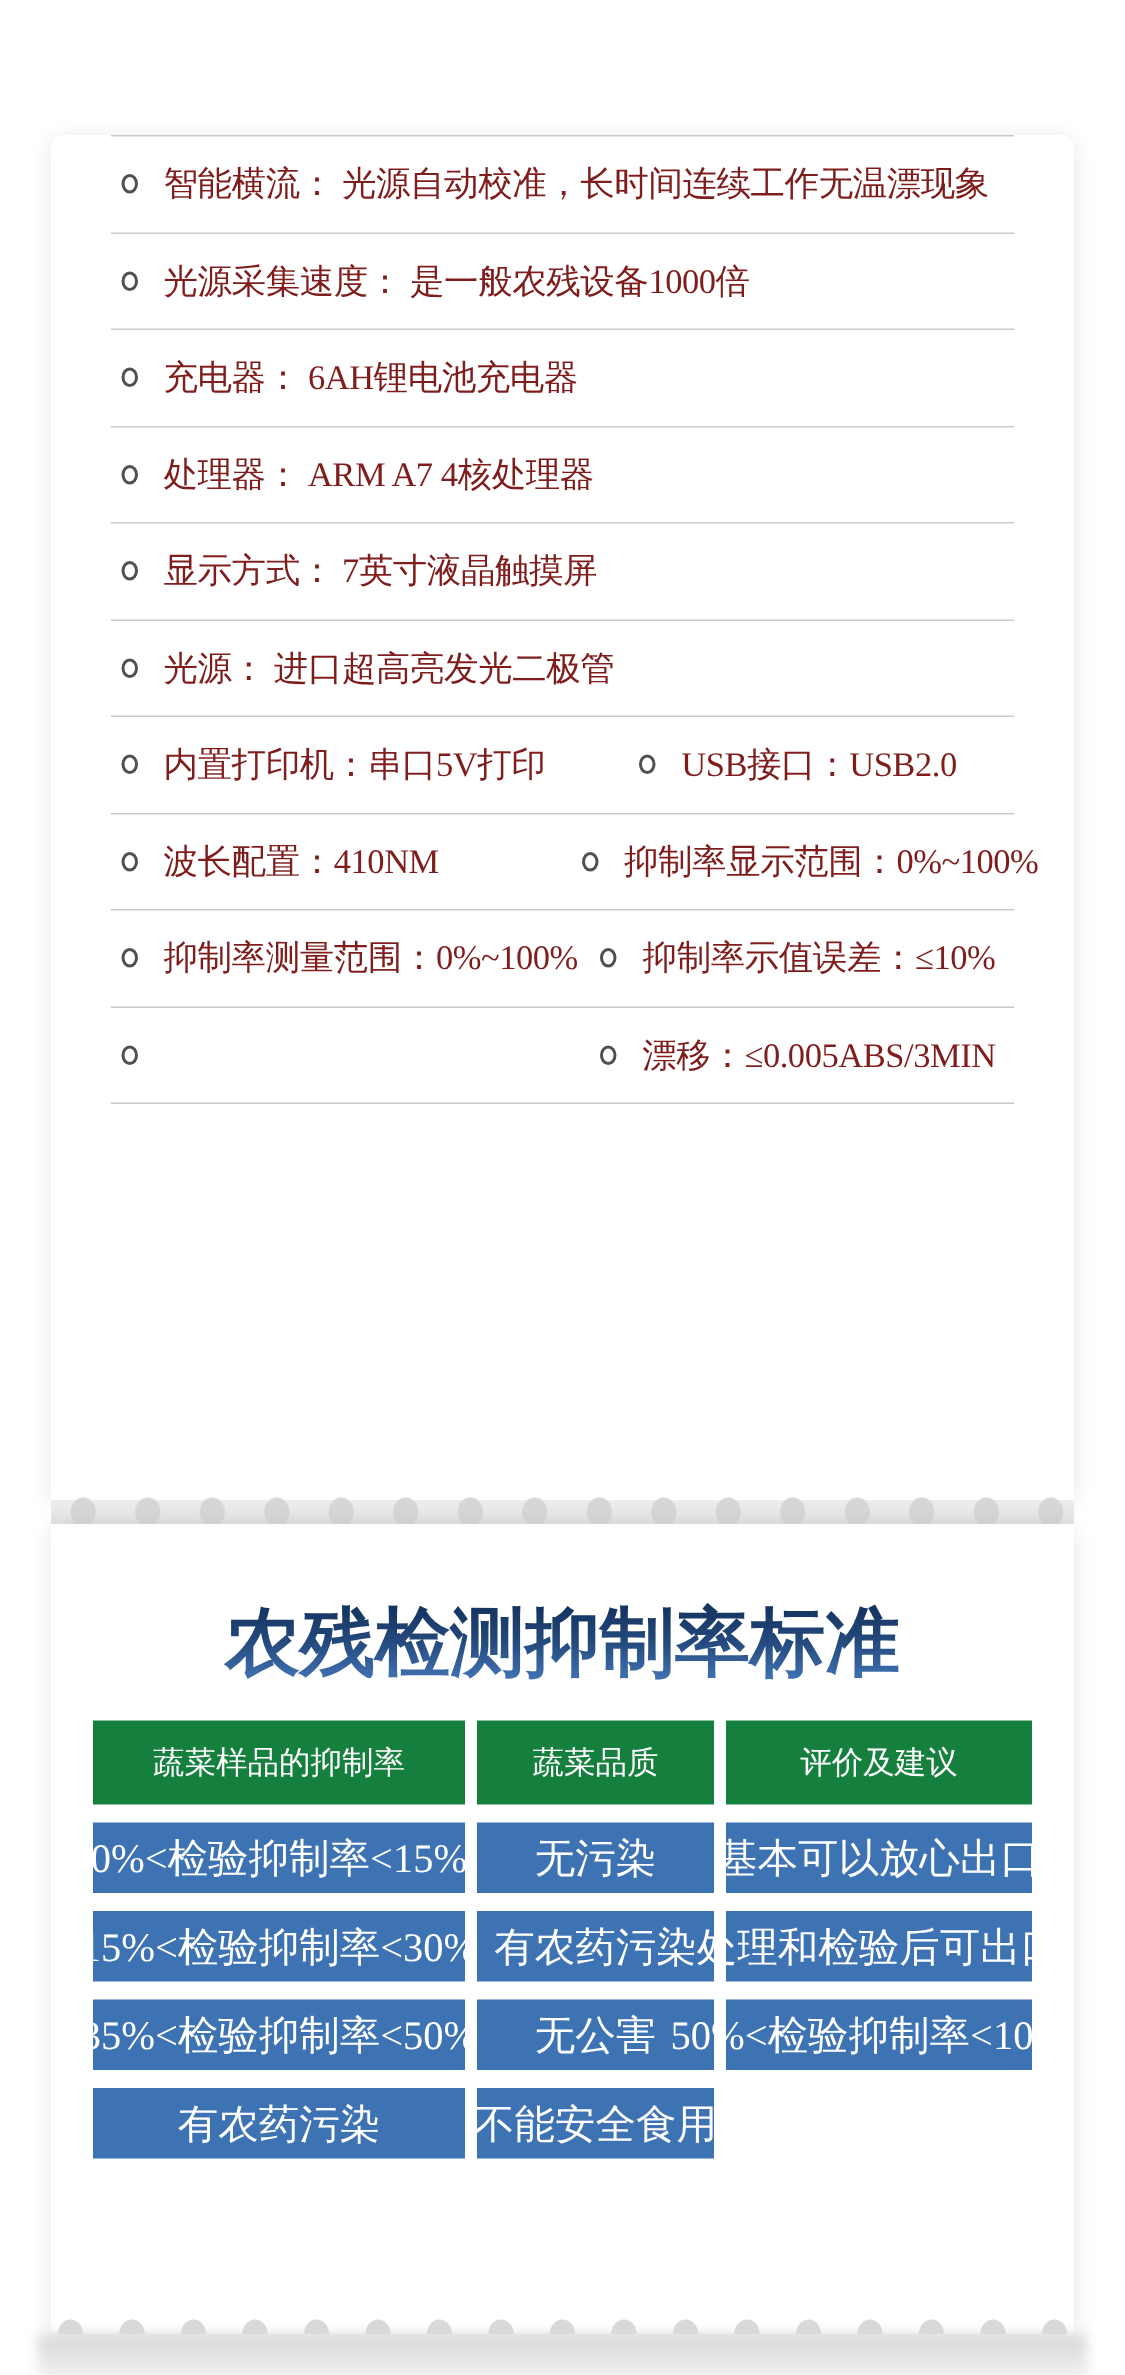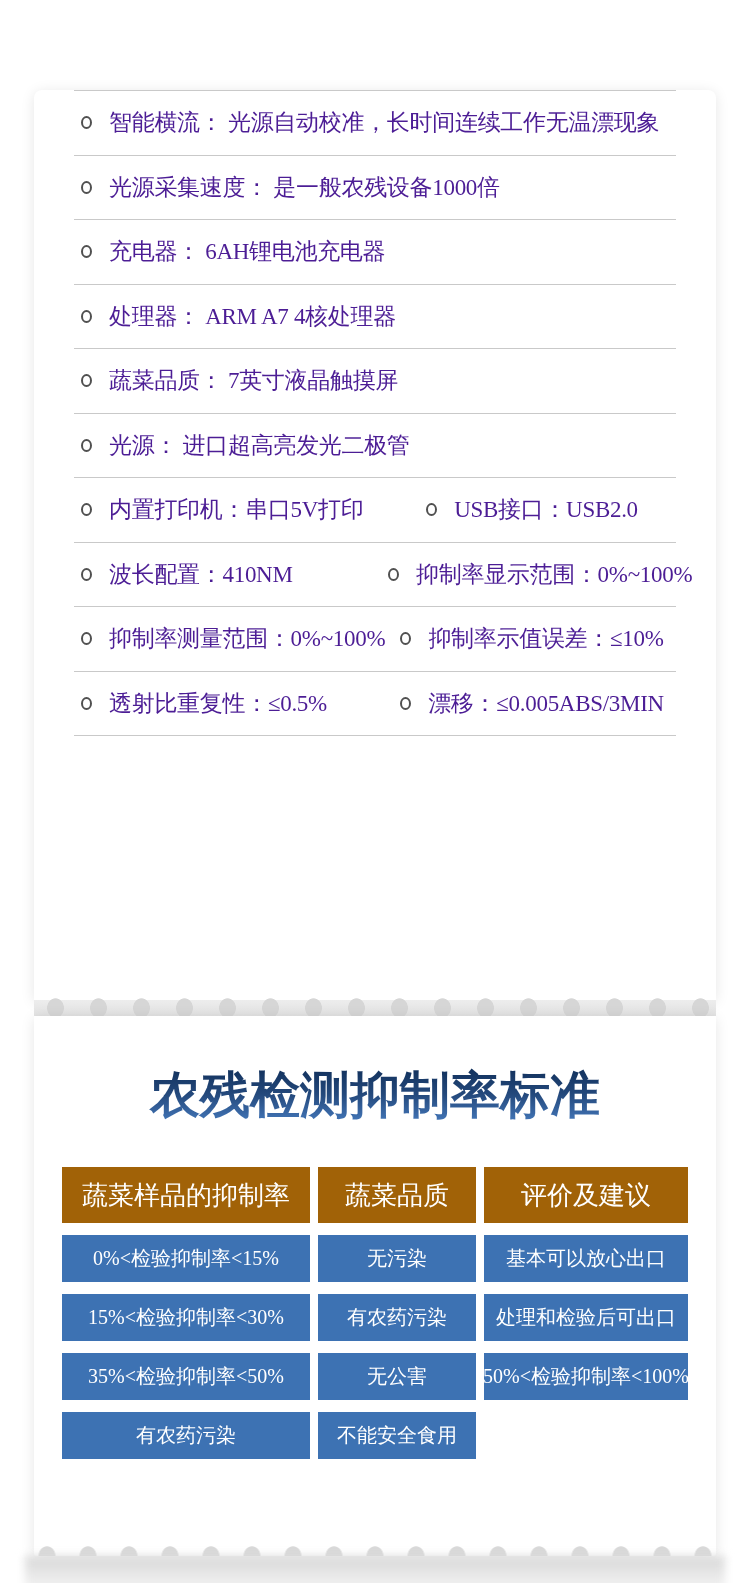--- a/index.html
+++ b/index.html
@@ -23,21 +23,21 @@
   .spec-list {
     list-style: none;
     margin: 78px 40px 0 40px;
     border-top: 1px solid #c9c9c9;
   }
   .spec-row {
     height: 64.5px;
     display: flex; align-items: center;
     border-bottom: 1px solid #c9c9c9;
     padding-left: 7px;
-    font-size: 23px; color: #4c1d95; letter-spacing: -0.3px;
+    font-size: 23px; color: #7f1d1d; letter-spacing: -0.3px;
     white-space: nowrap;
   }
   .ring {
     flex: 0 0 auto;
     width: 11px; height: 13px;
     border: 2px solid #505050; border-radius: 50%;
     margin-right: 17px;
   }
   .pair-cell { display: flex; align-items: center; }
   .pair-cell.left { width: 307px; flex: 0 0 auto; }
@@ -72,24 +72,24 @@
     margin: 24px 28px 0 28px;
     display: grid;
     grid-template-columns: 248px 158px 204px;
     column-gap: 8px; row-gap: 12px;
   }
   .std-cell {
     display: flex; align-items: center; justify-content: center;
     color: #ffffff; white-space: nowrap;
   }
   .std-cell.head {
-    height: 56px; background: #a16207; font-size: 26px; margin-top: 20px;
+    height: 56px; background: #15803d; font-size: 21px;
   }
   .std-cell.body {
-    height: 47px; background: #3d72b3; font-size: 20px;
+    height: 47px; background: #3d72b3; font-size: 27px;
   }
 
   
   .scallop {
     position: absolute; left: 0; right: 0; bottom: 0; height: 15px;
     background-image: radial-gradient(ellipse 13px 15px at 50% 100%, #d9d9d9 62%, rgba(217,217,217,0) 67%);
     background-size: 41px 30px;
     background-position: center bottom;
     background-repeat: repeat-x;
   }
@@ -120,21 +120,21 @@
       <li class="spec-row full">
         <span class="ring"></span>
         <span>充电器： 6AH锂电池充电器</span>
       </li>
       <li class="spec-row full">
         <span class="ring"></span>
         <span>处理器： ARM A7 4核处理器</span>
       </li>
       <li class="spec-row full">
         <span class="ring"></span>
-        <span>蔬菜品质： 7英寸液晶触摸屏</span>
+        <span>显示方式： 7英寸液晶触摸屏</span>
       </li>
       <li class="spec-row full">
         <span class="ring"></span>
         <span>光源： 进口超高亮发光二极管</span>
       </li>
 
       <li class="spec-row pair">
         <div class="pair-cell left">
           <span class="ring"></span>
           <span>内置打印机：串口5V打印</span>
@@ -160,21 +160,20 @@
           <span>抑制率测量范围：0%~100%</span>
         </div>
         <div class="pair-cell right">
           <span class="ring"></span>
           <span>抑制率示值误差：≤10%</span>
         </div>
       </li>
       <li class="spec-row pair">
         <div class="pair-cell left">
           <span class="ring"></span>
-          <span>透射比重复性：≤0.5%</span>
         </div>
         <div class="pair-cell right">
           <span class="ring"></span>
           <span>漂移：≤0.005ABS/3MIN</span>
         </div>
       </li>
     </ul>
   </section>
 
   <div class="perforation">

